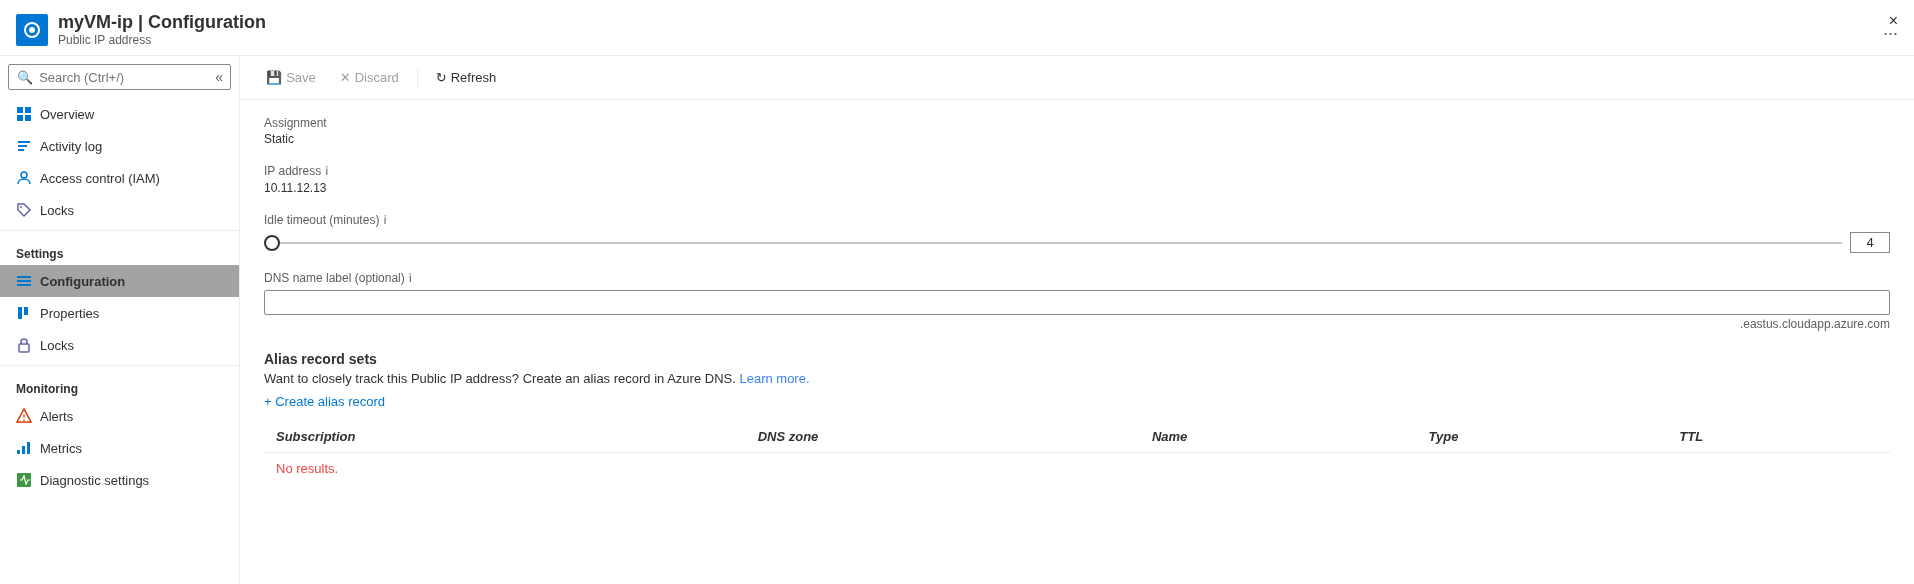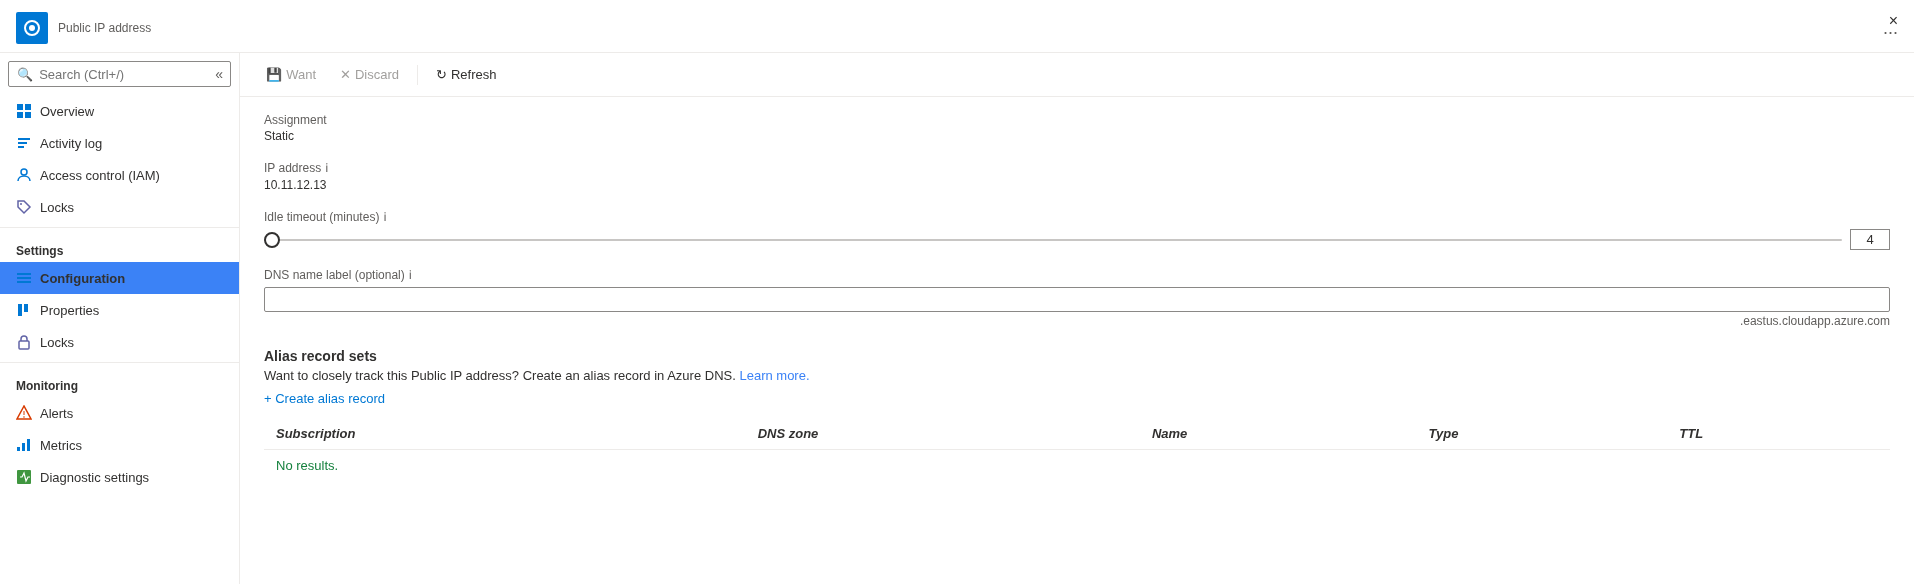--- a/index.html
+++ b/index.html
@@ -19,21 +19,21 @@
     .main-layout { display: flex; flex: 1; overflow: hidden; }
 
     
     .sidebar { width: 240px; border-right: 1px solid #edebe9; display: flex; flex-direction: column; overflow-y: auto; background: #fff; flex-shrink: 0; }
     .search-bar { display: flex; align-items: center; margin: 8px; border: 1px solid #8a8886; border-radius: 2px; padding: 4px 8px; }
     .search-bar input { border: none; outline: none; font-size: 13px; flex: 1; color: #323130; }
     .search-bar .search-icon { color: #605e5c; margin-right: 6px; }
     .collapse-btn { margin-left: auto; color: #605e5c; cursor: pointer; font-size: 14px; }
 
     .nav-item { display: flex; align-items: center; padding: 8px 16px; cursor: pointer; color: #323130; font-size: 13px; gap: 8px; }
-    .nav-item.active { background: #3b82f6; font-weight: 600; }
+    .nav-item.active { background: #a3a3a3; font-weight: 600; }
     .nav-item .nav-icon { width: 16px; height: 16px; flex-shrink: 0; display: flex; align-items: center; justify-content: center; }
 
     .section-header { padding: 12px 16px 4px 16px; font-size: 12px; font-weight: 600; color: #323130; }
     .divider { height: 1px; background: #edebe9; margin: 4px 0; }
 
     
     .content { flex: 1; overflow-y: auto; }
 
     
     .toolbar { display: flex; align-items: center; padding: 8px 16px; border-bottom: 1px solid #edebe9; gap: 4px; }
@@ -62,34 +62,35 @@
     
     .alias-section { margin-top: 36px; }
     .alias-title { font-size: 14px; font-weight: 600; margin-bottom: 4px; }
     .alias-desc { font-size: 13px; color: #323130; margin-bottom: 8px; }
     .alias-desc a { color: #3b82f6; text-decoration: none; }
     .create-alias-link { color: #0078d4; text-decoration: none; font-size: 13px; cursor: pointer; display: inline-flex; align-items: center; gap: 2px; }
 
     
     .alias-table { width: 100%; margin-top: 12px; border-collapse: collapse; }
     .alias-table th { text-align: left; font-size: 13px; font-weight: 600; padding: 8px 12px; border-bottom: 1px solid #edebe9; color: #323130; font-style: italic; }
-    .alias-table td { padding: 8px 12px; font-size: 13px; color: #15803d; }
+    .alias-table td { padding: 8px 12px; font-size: 13px; color: #ef4444; }
     .no-results { padding: 8px 12px; color: #605e5c; font-size: 13px; }
   </style>
 </head>
 <body>
 
 <div class="header">
   <div class="header-icon">
     <svg viewBox="0 0 20 20" fill="white" xmlns="http://www.w3.org/2000/svg">
       <circle cx="10" cy="10" r="7" fill="none" stroke="white" stroke-width="2"></circle>
       <circle cx="10" cy="10" r="3" fill="white"></circle>
     </svg>
   </div>
   <div class="header-title-block">
+    <div class="header-title">myVM-ip  |  Configuration</div>
     <div class="header-subtitle">Public IP address</div>
   </div>
   <span class="header-ellipsis">...</span>
   <button class="header-close">×</button>
 </div>
 
 <div class="main-layout">
 
   <div class="sidebar">
     <div class="search-bar">
@@ -202,21 +203,21 @@
       </span>
       <span>Diagnostic settings</span>
     </div>
   </div>
 
   <div class="content">
 
     <div class="toolbar">
       <button class="toolbar-btn disabled">
         <span>💾</span>
-        <span>Want</span>
+        <span>Save</span>
       </button>
       <button class="toolbar-btn disabled">
         <span>✕</span>
         <span>Discard</span>
       </button>
       <div class="toolbar-divider"></div>
       <button class="toolbar-btn">
         <span>↻</span>
         <span>Refresh</span>
       </button>

